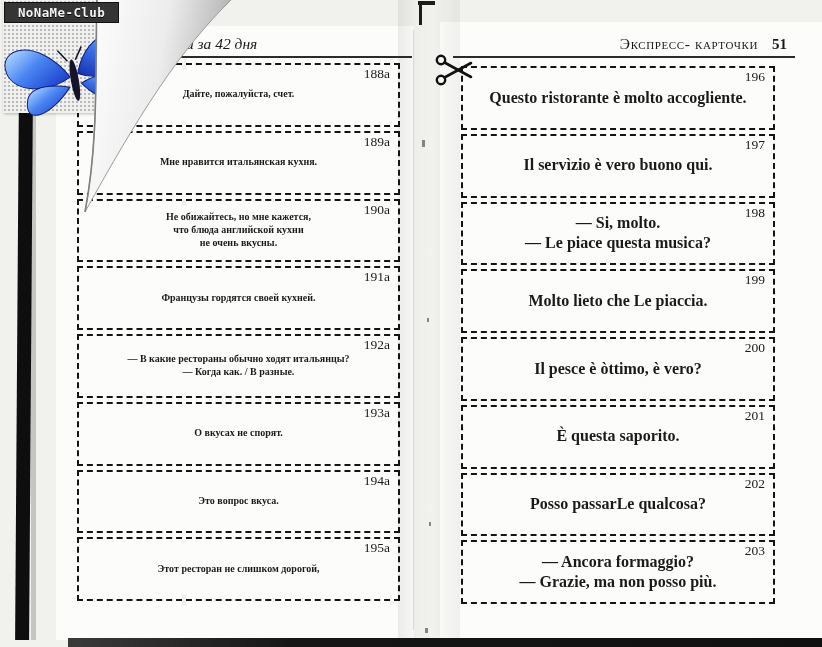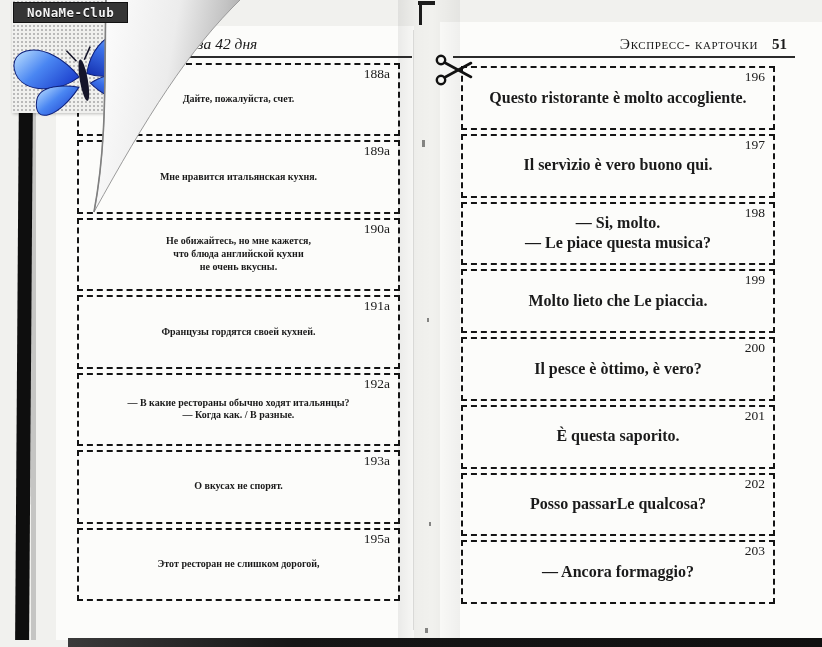--- a/index.html
+++ b/index.html
@@ -51,21 +51,21 @@
   }
   .card-number{position:absolute;top:1px;right:8px;font-size:13.5px;}
   .card-text{text-align:center;font-weight:bold;line-height:1.28;padding:2px 4px;}
   #left-cards .card-text{font-size:10px;}
   #right-cards .card-text{font-size:16px;}
 
   
   .scissors{position:absolute;left:435px;top:53px;width:38px;height:35px;}
 
   
-  .watermark{position:absolute;left:12px;top:0;width:240px;height:215px;pointer-events:none;text-align:right;}
+  .watermark{position:absolute;left:3px;top:0;width:240px;height:215px;pointer-events:none;text-align:right;}
   .wm-square{
     position:absolute;left:0;top:0;width:119px;height:113px;
     background-color:#f0f0ee;
     background-image:radial-gradient(#b9b9b9 0.8px, transparent 0.9px);
     background-size:4px 4px;
     box-shadow:1px 1px 3px rgba(0,0,0,0.25);
   }
   .wm-banner{
     position:absolute;left:1px;top:2px;width:113px;height:19px;
     background:#353535;border:1px solid #111;
@@ -136,20 +136,26 @@
         <div class="card-line">— Когда как. / В разные.</div>
       </div>
     </div>
     <div class="card">
       <div class="card-number">193a</div>
       <div class="card-text">
         <div class="card-line">О вкусах не спорят.</div>
       </div>
     </div>
     <div class="card">
+      <div class="card-number">194a</div>
+      <div class="card-text">
+        <div class="card-line">Это вопрос вкуса.</div>
+      </div>
+    </div>
+    <div class="card">
       <div class="card-number">195a</div>
       <div class="card-text">
         <div class="card-line">Этот ресторан не слишком дорогой,</div>
       </div>
     </div>
   </div>
 <div id="right-cards" class="cards">
     <div class="card">
       <div class="card-number">196</div>
       <div class="card-text">
@@ -190,20 +196,21 @@
     <div class="card">
       <div class="card-number">202</div>
       <div class="card-text">
         <div class="card-line">Posso passarLe qualcosa?</div>
       </div>
     </div>
     <div class="card">
       <div class="card-number">203</div>
       <div class="card-text">
         <div class="card-line">— Ancora formaggio?</div>
+        <div class="card-line">— Grazie, ma non posso più.</div>
       </div>
     </div>
   </div>
 
 <svg class="scissors" viewBox="0 0 38 35">
   <circle cx="6" cy="7" r="4.2" fill="none" stroke="#111" stroke-width="2.4"></circle>
   <circle cx="6" cy="27" r="4.2" fill="none" stroke="#111" stroke-width="2.4"></circle>
   <line x1="9.5" y1="9.5" x2="36" y2="24" stroke="#111" stroke-width="2.6" stroke-linecap="round"></line>
   <line x1="9.5" y1="24.5" x2="36" y2="10" stroke="#111" stroke-width="2.6" stroke-linecap="round"></line>
 </svg>

